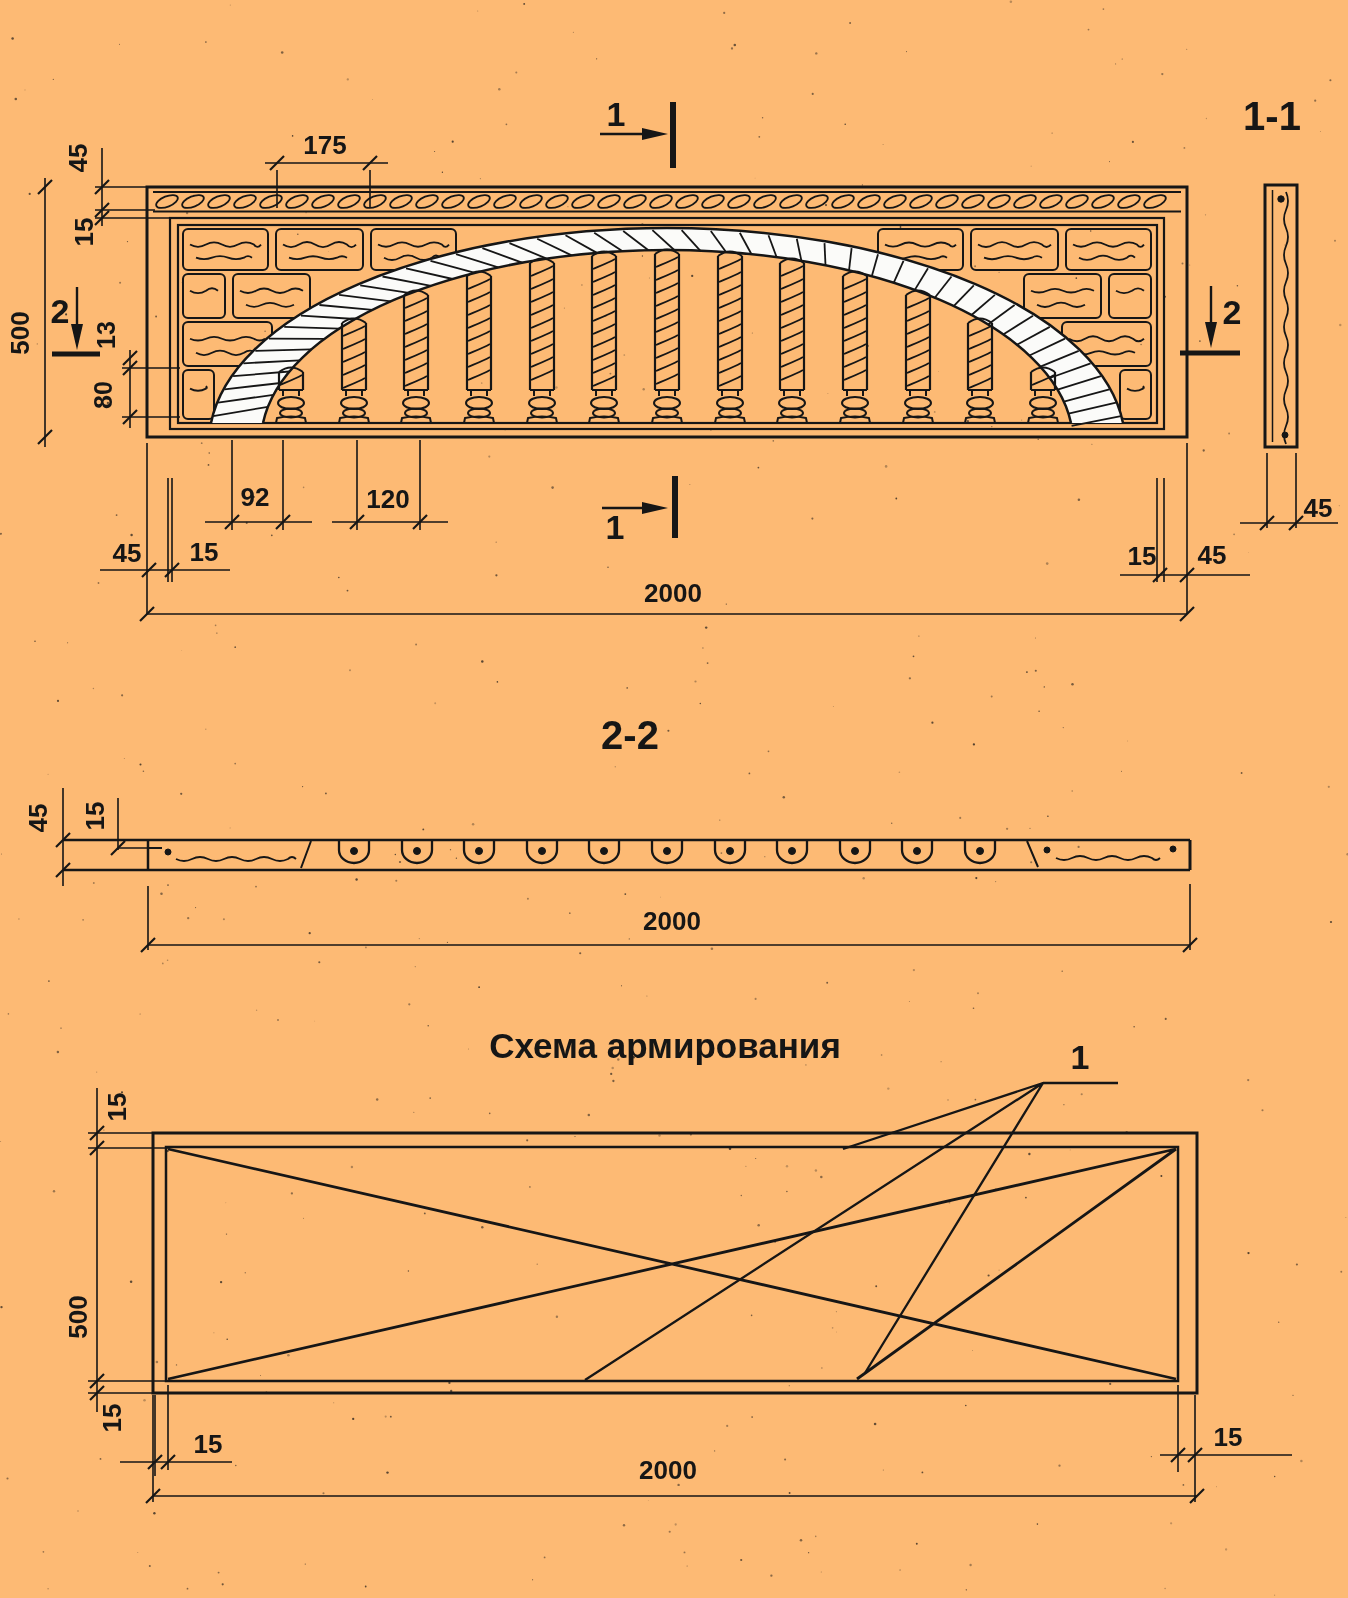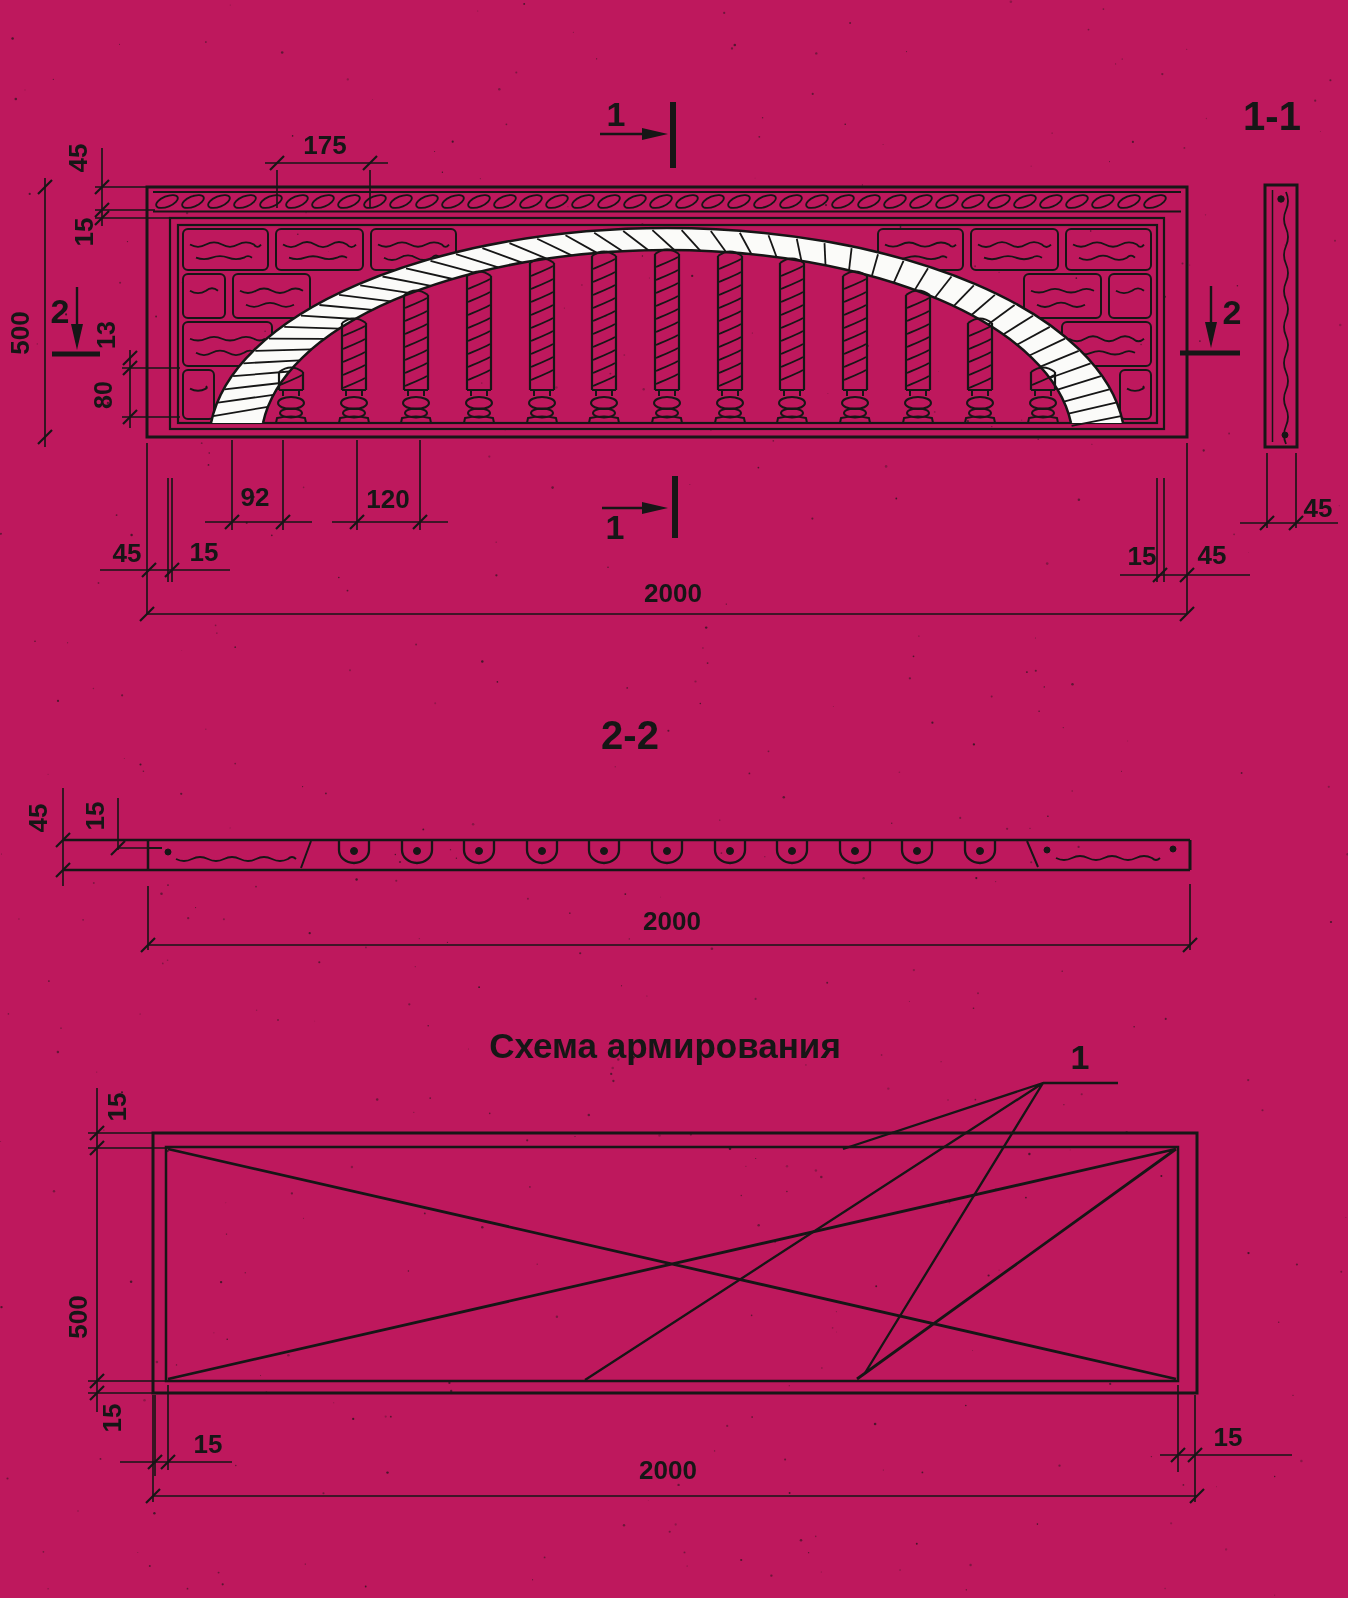--- a/index.html
+++ b/index.html
@@ -1,16 +1,16 @@
 <!DOCTYPE html>
 <html><head>
 <meta charset="utf-8">
 <style>
   html,body{margin:0;padding:0;background:#fbfbf9;}
-  #page{position:relative;width:1348px;height:1598px;background:#be185d;overflow:hidden;
+  #page{position:relative;width:1348px;height:1598px;background:#fdba74;overflow:hidden;
         font-family:"Liberation Sans", sans-serif;}
   svg{display:block}
   text{fill:#161616;font-family:"Liberation Sans", sans-serif;}
   .dim{font-size:26px;font-weight:700;letter-spacing:0px;}
   .dim-sm{font-size:25px;font-weight:700;}
   .marker{font-size:34px;font-weight:700;}
   .title{font-size:40px;font-weight:700;}
   .title-sm{font-size:35px;font-weight:700;}
 </style>
 </head>

